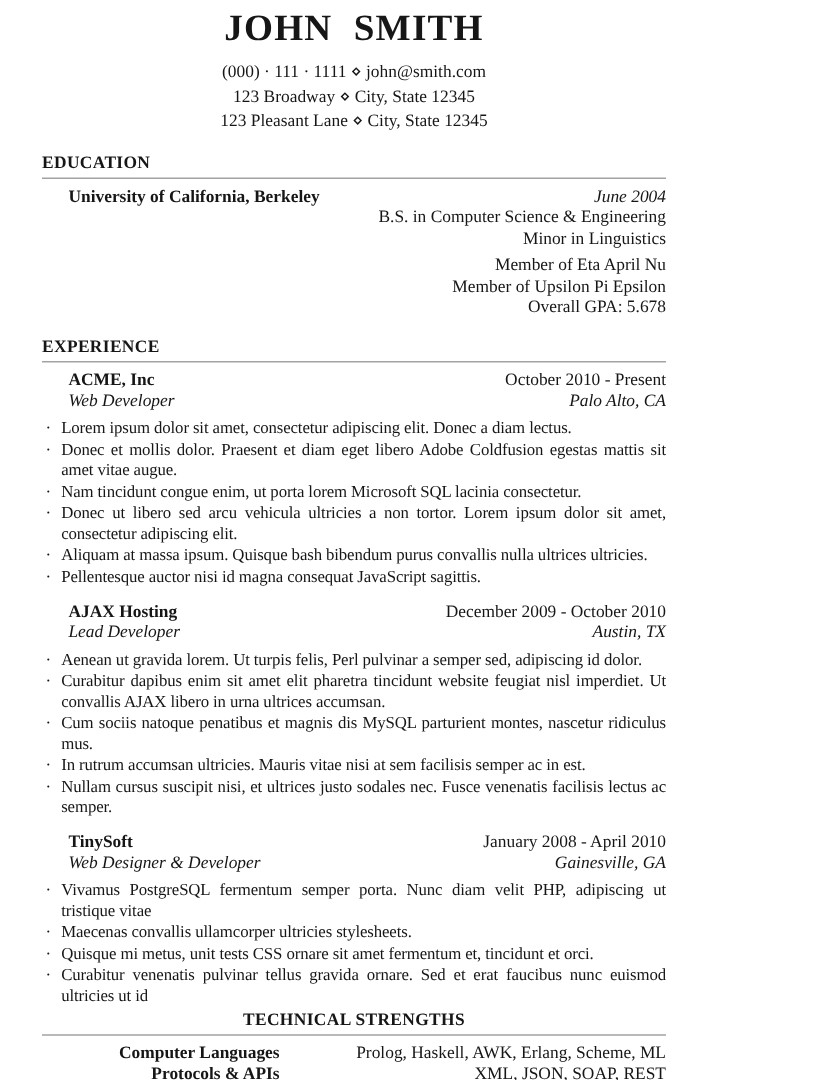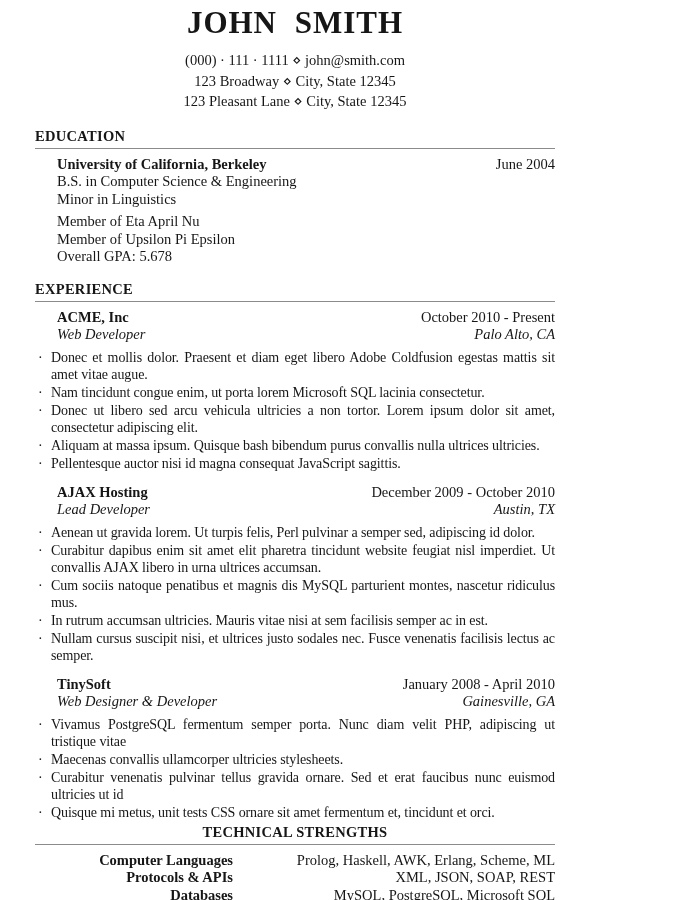--- a/index.html
+++ b/index.html
@@ -20,25 +20,25 @@
   .contact { text-align: center; margin-top: 10px; font-size: 14.5px; line-height: 20.5px; }
   .sec-title {
     font-weight: bold; font-size: 14.5px; letter-spacing: 0.3px;
     padding-bottom: 3px; border-bottom: 1.5px solid #8c8c8c;
     line-height: 17px;
   }
   .sec-title.edu { margin-top: 16px; }
   .sec-title.exp { margin-top: 15px; }
   .sec-title.tech { margin-top: 3px; text-align: center; }
   .indent { margin-left: 22px; }
-  .edu-block { margin-top: 7px; }
+  .edu-block { margin-top: 7px; text-align: right; }
   .entry-head { display: flex; justify-content: space-between; font-size: 14.5px; line-height: 17.5px; }
   .entry-sub  { display: flex; justify-content: space-between; font-size: 14.5px; line-height: 17.5px; font-style: italic; }
   .bold { font-weight: bold; }
-  .italic { }
+  .italic { font-style: italic; }
   .edu-line { font-size: 14.5px; line-height: 17.5px; }
   .edu-group { margin-top: 5px; }
   .job { margin-top: 12px; }
   .job.first { margin-top: 7px; }
   .bullets { margin-top: 5px; }
   .bullet { display: flex; margin-bottom: 1px; }
   .dot { flex: none; width: 13px; margin-left: 3px; font-size: 14px; line-height: 17px; }
   .dot::before { content: "·"; }
   .btext { flex: 1; text-align: justify; font-size: 14px; line-height: 17px; letter-spacing: -0.1px; }
   .skills { margin-top: 7px; margin-left: 21px; }
@@ -81,20 +81,24 @@
       <span class="bold">ACME, Inc</span>
       <span>October 2010 - Present</span>
     </div>
     <div class="entry-sub indent">
       <span>Web Developer</span>
       <span>Palo Alto, CA</span>
     </div>
     <div class="bullets">
       <div class="bullet">
           <span class="dot"></span>
+          <span class="btext">Lorem ipsum dolor sit amet, consectetur adipiscing elit. Donec a diam lectus.</span>
+        </div>
+      <div class="bullet">
+          <span class="dot"></span>
           <span class="btext">Donec et mollis dolor. Praesent et diam eget libero Adobe Coldfusion egestas mattis sit amet vitae augue.</span>
         </div>
       <div class="bullet">
           <span class="dot"></span>
           <span class="btext">Nam tincidunt congue enim, ut porta lorem Microsoft SQL lacinia consectetur.</span>
         </div>
       <div class="bullet">
           <span class="dot"></span>
           <span class="btext">Donec ut libero sed arcu vehicula ultricies a non tortor. Lorem ipsum dolor sit amet, consectetur adipiscing elit.</span>
         </div>
@@ -155,25 +159,25 @@
       <div class="bullet">
           <span class="dot"></span>
           <span class="btext">Vivamus PostgreSQL fermentum semper porta. Nunc diam velit PHP, adipiscing ut tristique vitae</span>
         </div>
       <div class="bullet">
           <span class="dot"></span>
           <span class="btext">Maecenas convallis ullamcorper ultricies stylesheets.</span>
         </div>
       <div class="bullet">
           <span class="dot"></span>
+          <span class="btext">Quisque mi metus, unit tests CSS ornare sit amet fermentum et, tincidunt et orci.</span>
+        </div>
+      <div class="bullet">
+          <span class="dot"></span>
           <span class="btext">Curabitur venenatis pulvinar tellus gravida ornare. Sed et erat faucibus nunc euismod ultricies ut id</span>
-        </div>
-      <div class="bullet">
-          <span class="dot"></span>
-          <span class="btext">Quisque mi metus, unit tests CSS ornare sit amet fermentum et, tincidunt et orci.</span>
         </div>
     </div>
   </div>
 
   <div class="sec-title tech">TECHNICAL STRENGTHS</div>
   <div class="skills">
     <div class="skill-row">
       <span class="skill-label">Computer Languages</span>
       <span class="skill-value">Prolog, Haskell, AWK, Erlang, Scheme, ML</span>
     </div>

